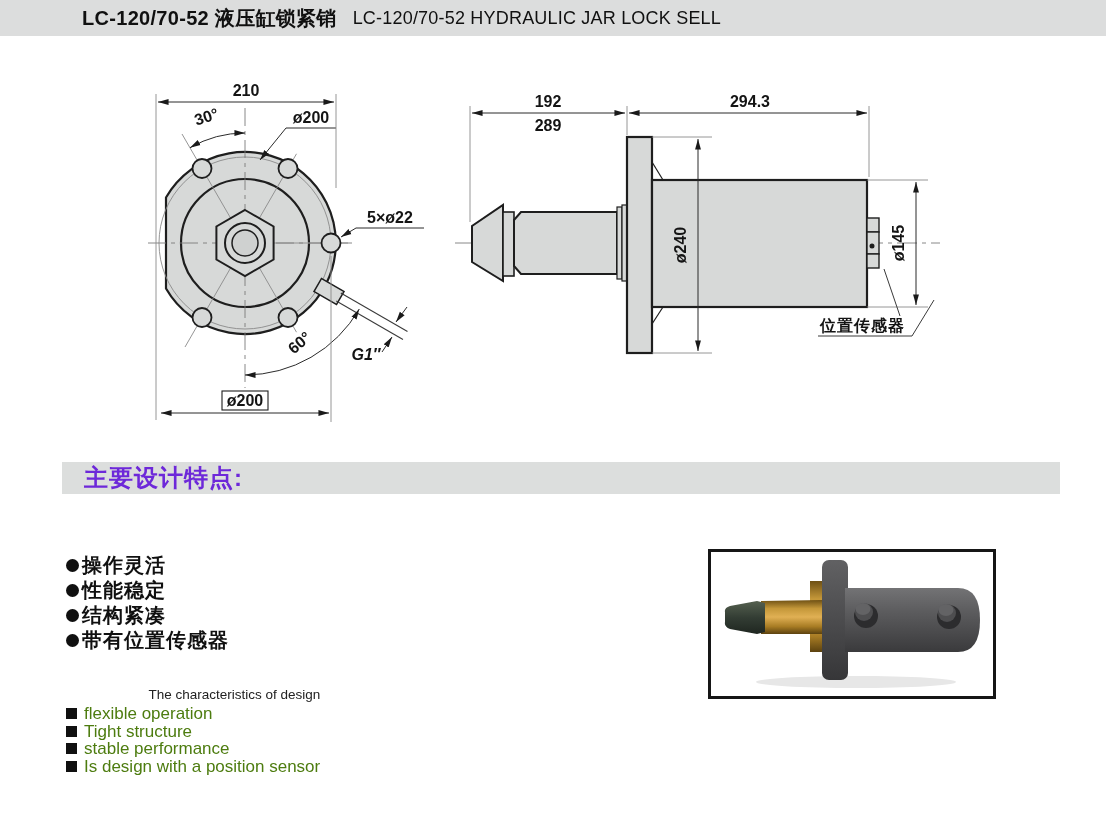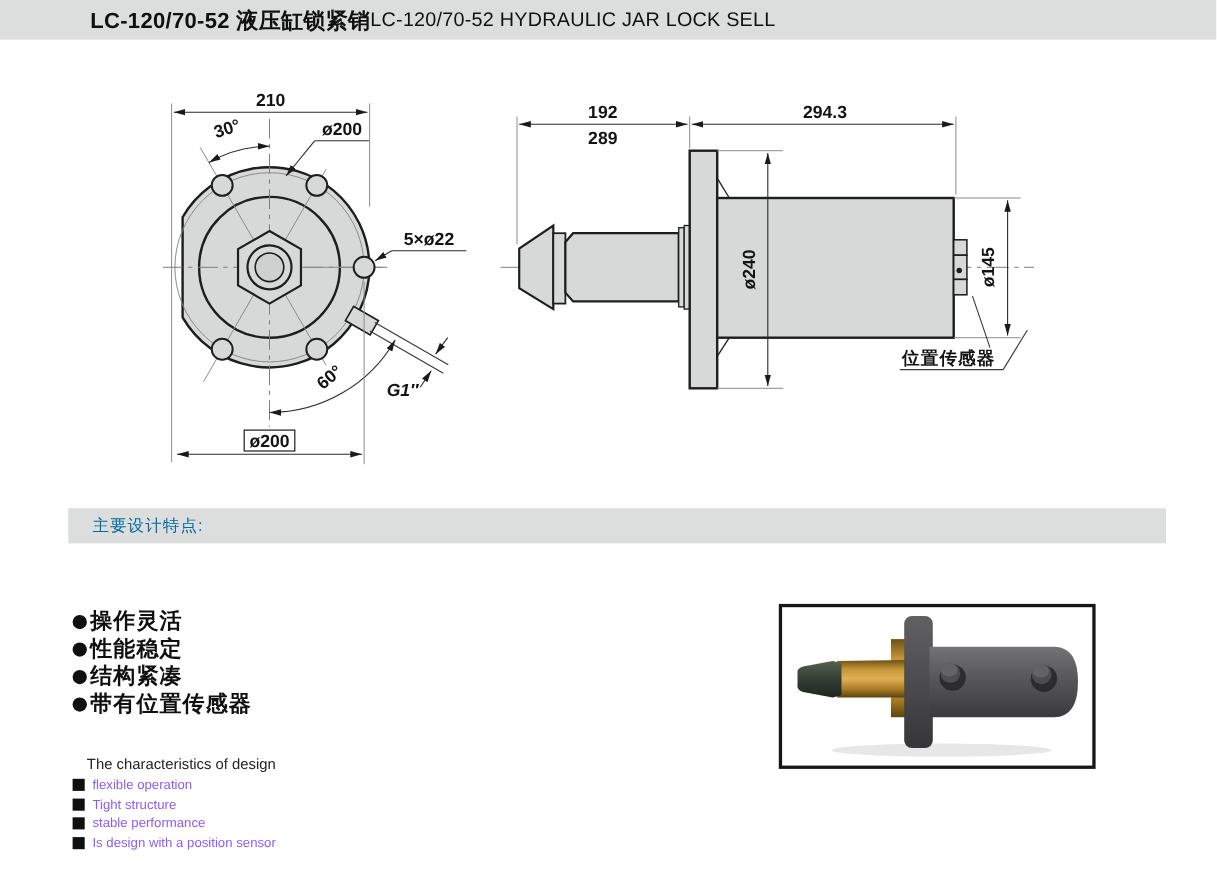--- a/index.html
+++ b/index.html
@@ -4,46 +4,46 @@
 <style>
   html,body { margin:0; padding:0; background:#ffffff; }
   .page {
     position:relative; width:1106px; height:813px; background:#ffffff;
     font-family:"Liberation Sans", sans-serif; overflow:hidden;
   }
   
   .topbar {
     position:absolute; left:0; top:0; width:1106px; height:36px;
     background:#dcdddd; display:flex; align-items:center;
-    padding-left:82px; box-sizing:border-box; gap:0;
+    padding-left:82px; box-sizing:border-box; gap:16px;
   }
   .title-cn { font-size:20px; font-weight:700; color:#101010; letter-spacing:.3px; white-space:nowrap; }
   .title-en { font-size:18px; font-weight:400; color:#101010; letter-spacing:.2px; white-space:nowrap; }
 
   
   .drawing { position:absolute; left:0; top:60px; }
   .dtx { font-family:"Liberation Sans", sans-serif; font-size:16px; font-weight:700; fill:#141414; }
 
   
   .section-bar {
     position:absolute; left:62px; top:462px; width:998px; height:32px;
     background:#dcdedd; display:flex; align-items:center;
     padding-left:22px; box-sizing:border-box;
   }
-  .section-title { font-size:15px; font-weight:400; color:#0369a1; letter-spacing:1px; }
+  .section-title { font-size:24px; font-weight:700; color:#6d28d9; letter-spacing:1px; }
 
   
   .cn-list { position:absolute; left:66px; top:553px; margin:0; padding:0; list-style:none; }
   .cn-list li { display:flex; align-items:center; line-height:25px; font-size:20px; font-weight:700; color:#101010; letter-spacing:1px;text-align:right; }
   .cn-list .dot { width:13px; height:13px; border-radius:50%; background:#101010; margin-right:3px; flex:none; }
 
   
   .en-list { position:absolute; left:66px; top:686px;text-align:right; }
   .en-head { font-size:13.5px; color:#222; line-height:17px; margin:0 0 2px 0; }
-  .en-item { display:flex; align-items:center; font-size:12px; color:#8b5cf6; line-height:17.5px; }
+  .en-item { display:flex; align-items:center; font-size:17px; color:#4d7c0f; line-height:17.5px; }
   .en-item .sq { width:11px; height:11px; background:#101010; margin-right:7px; flex:none; }
 
   
   .photo {
     position:absolute; left:708px; top:549px; width:288px; height:150px;
     border:3px solid #161616; background:#ffffff; box-sizing:border-box;
   }
 </style>
 </head>
 <body>

